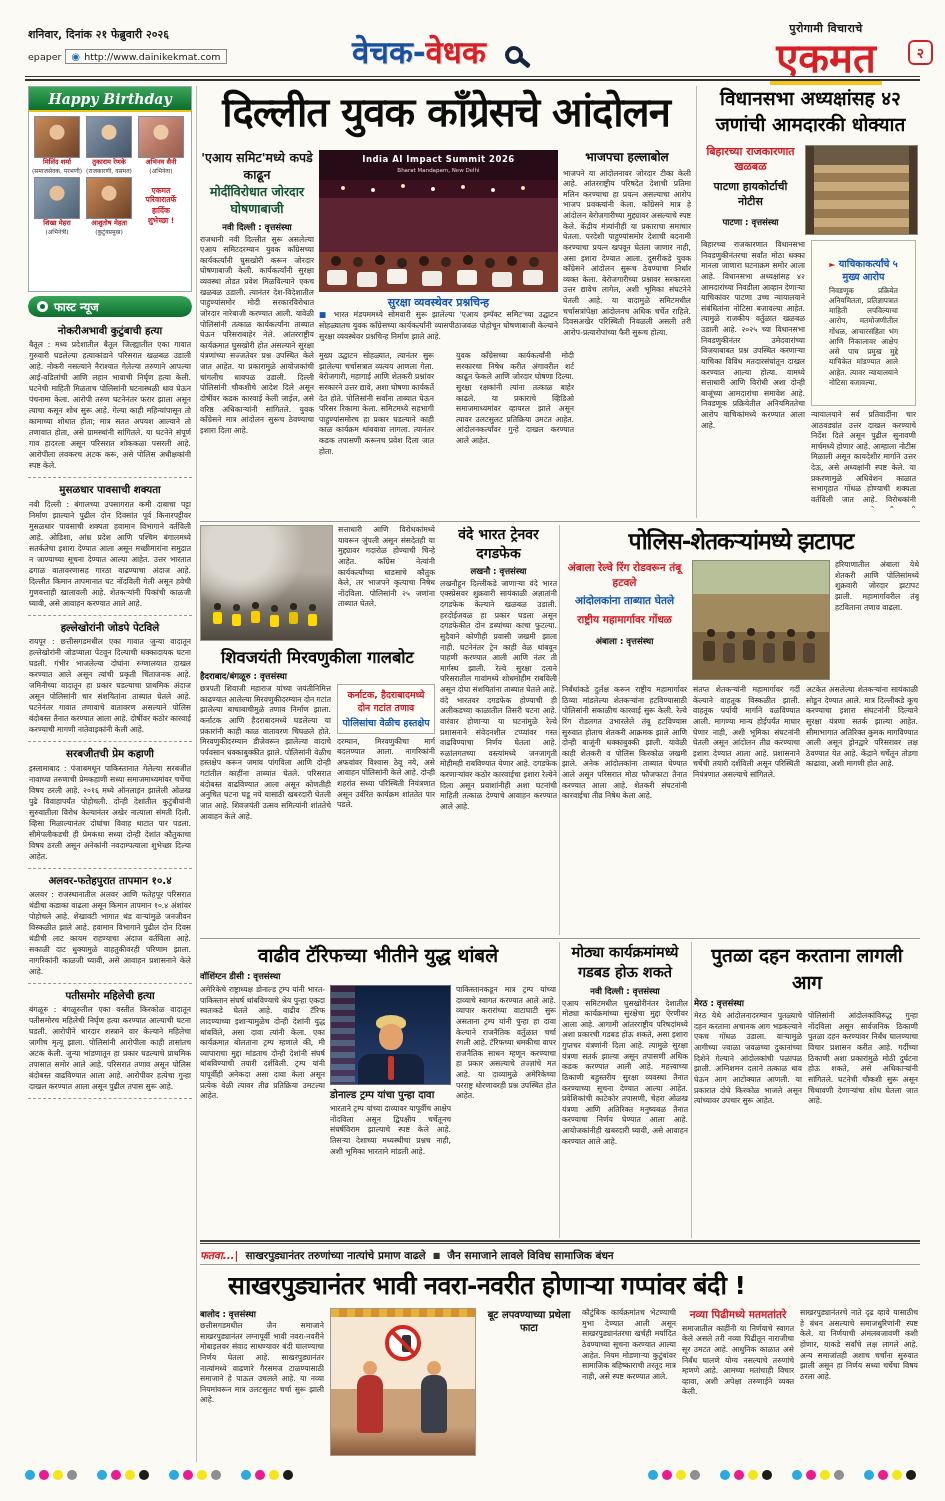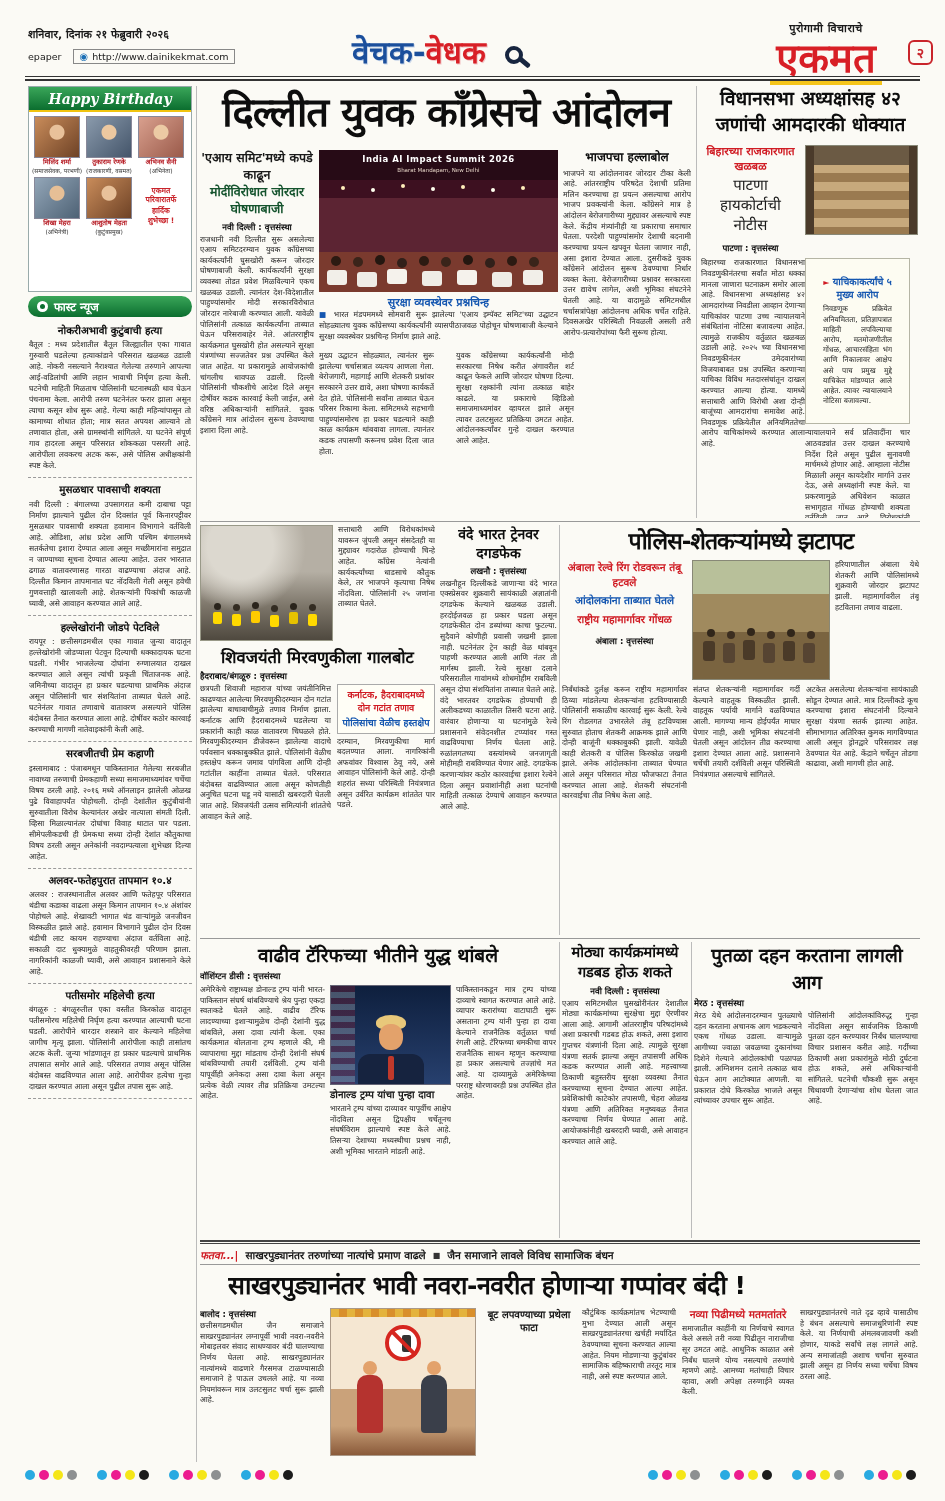--- a/index.html
+++ b/index.html
@@ -6,21 +6,21 @@
 html,body{width:945px;height:1501px}
 body{background:#e8e6e0;font-family:"DejaVu Sans",sans-serif;color:#1a1a1a;position:relative}
 .page{position:absolute;inset:0;background:#fbfaf5;overflow:hidden}
 .abs{position:absolute}
 .bt{font-size:7.6px;line-height:1.4;text-align:justify;overflow:hidden;color:#222}
 .byline{font-size:8.5px;font-weight:bold;color:#111}
 h1,h2,h3,h4{font-weight:bold;color:#0d0d0d}
 
 
 #date-line{left:28px;top:26px;font-size:11px;font-weight:bold}
-#epaper{left:28px;top:47px;height:18px;display:flex;align-items:center;gap:12px;font-size:9.5px}
+#epaper{left:28px;top:47px;height:18px;display:flex;align-items:center;gap:4px;font-size:9.5px}
 #epaper .urlbox{border:1px solid #888;padding:1px 5px;display:flex;gap:4px;align-items:center}
 #epaper .globe{color:#1b6fb5;font-size:10px}
 #logo{left:352px;top:30px;font-size:31px;font-weight:bold;white-space:nowrap}
 #logo .blue{color:#1b4f9c;text-shadow:1px 1px 0 #c9d6ea}
 #logo .red{color:#d81f26;text-shadow:1px 1px 0 #f2c9c9}
 .mag{display:inline-block;width:18px;height:18px;border:4px solid #17253f;border-radius:50%;position:relative;vertical-align:middle;margin-left:8px}
 .mag::after{content:"";position:absolute;width:13px;height:5px;background:#17253f;right:-12px;bottom:-5px;transform:rotate(40deg);border-radius:2px}
 #masthead{left:742px;top:20px;width:168px;text-align:center}
 #masthead .tagline{font-size:11px;font-weight:bold;letter-spacing:.5px}
 #masthead .brand{font-size:40px;font-weight:bold;color:#d81f26;line-height:1.15;display:inline-block;border-bottom:4px solid #f5c51a;padding:0 6px}
@@ -85,24 +85,24 @@
 #lead-side h3{font-size:12px;text-align:center;margin-bottom:3px;line-height:1.3}
 #lead-side p{height:344px}
 #lead-cont{left:338px;top:525px;width:97px;height:116px}
 
 
 #bihar{left:701px;top:86px;width:219px;height:432px;overflow:hidden}
 #bihar h2{font-size:19px;line-height:1.35;text-align:center;height:56px;overflow:hidden}
 #bihar .brow{display:flex;gap:5px;margin-top:3px}
 #bihar .kick{width:99px;text-align:center}
 #bihar .k1{color:#d01c24;font-weight:bold;font-size:11px;line-height:1.35}
-#bihar .k2{font-weight:normal;font-size:15px;line-height:1.35;}
+#bihar .k2{font-weight:bold;font-size:11px;line-height:1.35;margin-top:5px}
 #bihar .kick .byline{display:block;margin-top:7px}
 #bihar .bphotoimg{width:113px;height:90px;border:1px solid #887;background:linear-gradient(90deg,#4a3a2a 0 7%,rgba(0,0,0,0) 7% 93%,#4a3a2a 93%),linear-gradient(180deg,#6b5a44 0 22%,rgba(0,0,0,0) 22%),repeating-linear-gradient(180deg,#c7a97c 0 9px,#9a7a50 9px 18px)}
-#bihar .bcols{display:flex;margin-top:5px}
+#bihar .bcols{display:flex;gap:6px;margin-top:5px}
 #bihar .bc1{width:104px;height:268px}
 #bihar .bc2{width:105px;height:268px;overflow:hidden}
 .inset{border:1px solid #b5b5a5;background:#fdfcf2;padding:17px;margin-bottom:4px}
 .inset .ih{color:#1456b0;font-weight:bold;font-size:9.6px;text-align:center;line-height:1.35}
 .inset .ih .arr{color:#d01c24;font-size:8px}
 .inset p{font-size:7.3px;margin-top:2px}
 
 
 #photo-left{left:200px;top:525px;width:133px;height:116px;border:1px solid #998;background:radial-gradient(circle at 30% 18%,#dcd8cf 0 25%,rgba(0,0,0,0) 50%),linear-gradient(180deg,#b5afa4 0 40%,#7d766a 70%,#4f493f);overflow:hidden}
 #photo-left .vests{position:absolute;bottom:16px;left:12px;width:9px;height:12px;background:#ffd900;border-radius:2px;box-shadow:19px 2px 0 #ffd900,38px -1px 0 #fc0,57px 3px 0 #ffd900,76px 0 0 #e6c200,95px 2px 0 #ffd900}

